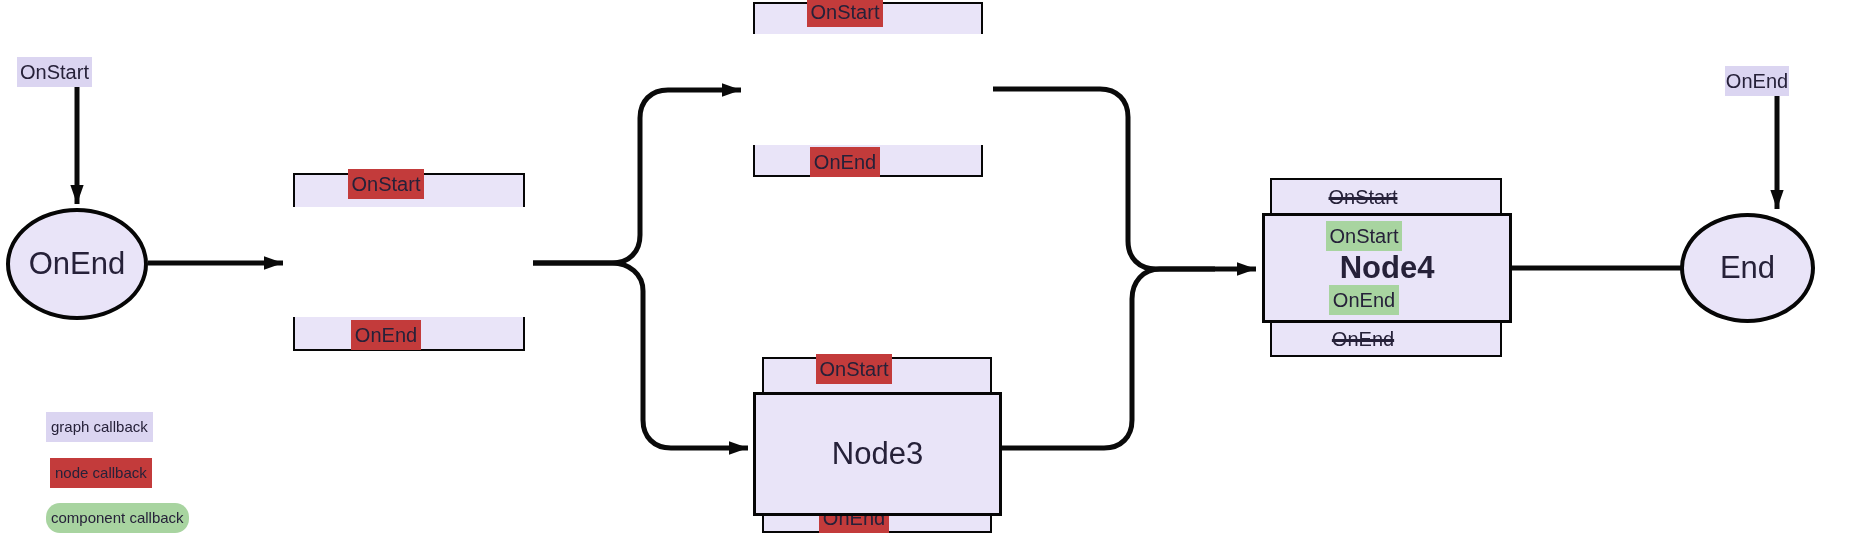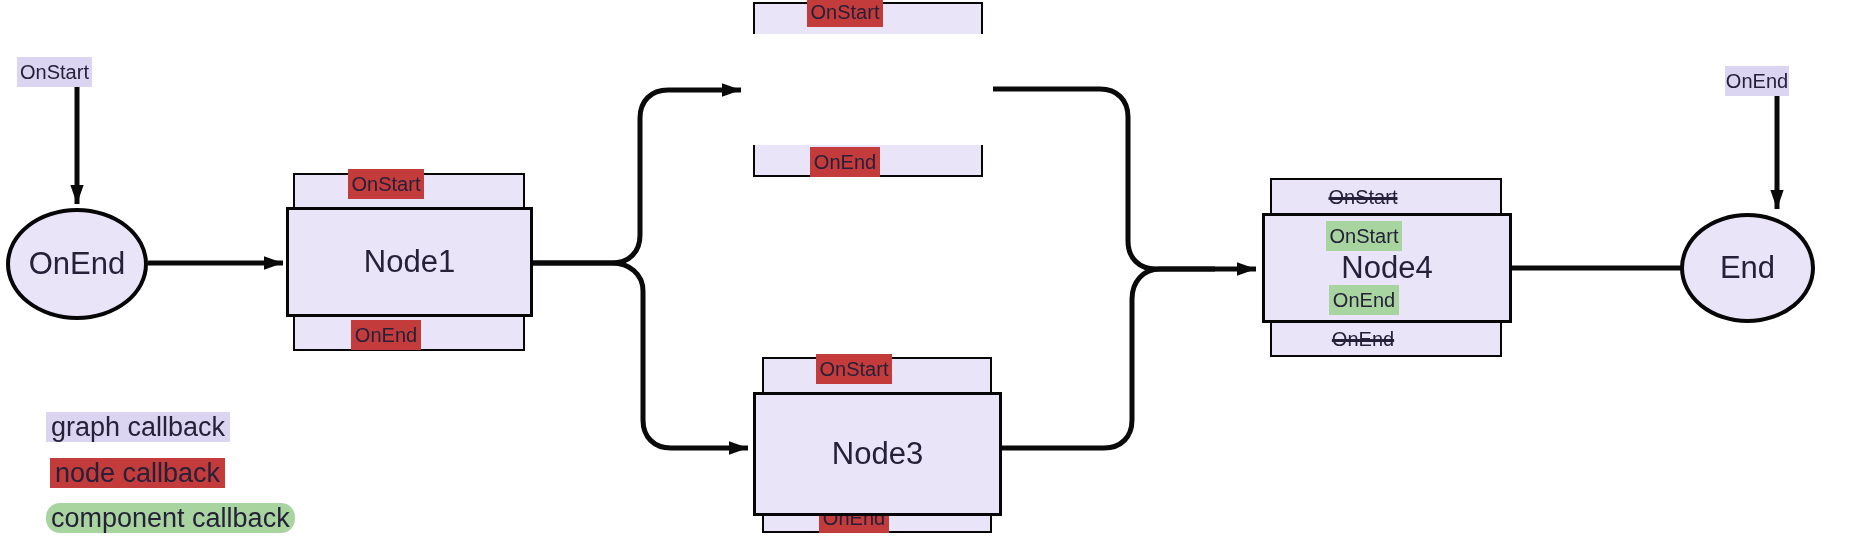--- a/index.html
+++ b/index.html
@@ -32,21 +32,21 @@
   .cb-graph{background:#DBD5F1;}
   .strike{text-decoration:line-through;text-decoration-thickness:2.5px;}
   .shift{transform:translateX(-23px);}
   .shift-up{transform:translate(-23px,-7px);}
   .shift-dn{transform:translate(-23px,2px);}
   .glabel{
     position:absolute;z-index:2;background:#DBD5F1;font-size:20px;line-height:24px;
     display:flex;align-items:center;justify-content:center;box-sizing:border-box;
   }
   .legend-item{
-    position:absolute;z-index:2;font-size:27px;line-height:24px;padding:3px 5px;
+    position:absolute;z-index:2;font-size:15px;line-height:24px;padding:3px 5px;
     box-sizing:border-box;white-space:nowrap;
   }
 </style>
 </head>
 <body>
 
 <div class="canvas">
 
   <svg class="edges" width="1856" height="544">
     <defs>
@@ -73,23 +73,20 @@
   <div class="terminal" style="left:1680px;top:213px;width:135px;height:110px;">
     <span>End</span>
   </div>
 
   <div class="tab top" style="left:293px;top:173px;width:232px;height:34px;">
     <span class="cb cb-node shift-up">OnStart</span>
   </div>
   <div class="tab bottom" style="left:293px;top:317px;width:232px;height:34px;">
     <span class="cb cb-node shift-dn">OnEnd</span>
   </div>
-  <div class="main" style="left:286px;top:207px;width:247px;height:110px;">
-    <span class="title">Node1</span>
-  </div>
 
   <div class="tab top" style="left:753px;top:2px;width:230px;height:32px;">
     <span class="cb cb-node shift-up">OnStart</span>
   </div>
   <div class="tab bottom" style="left:753px;top:145px;width:230px;height:32px;">
     <span class="cb cb-node shift-dn">OnEnd</span>
   </div>
 
   <div class="tab top" style="left:762px;top:357px;width:230px;height:35px;">
     <span class="cb cb-node shift-up">OnStart</span>
@@ -102,21 +99,21 @@
   </div>
 
   <div class="tab top" style="left:1270px;top:178px;width:232px;height:35px;">
     <span class="cb strike shift">OnStart</span>
   </div>
   <div class="tab bottom" style="left:1270px;top:323px;width:232px;height:34px;">
     <span class="cb strike shift">OnEnd</span>
   </div>
   <div class="main" style="left:1262px;top:213px;width:250px;height:110px;">
     <span class="cb cb-comp shift">OnStart</span>
-    <span class="title" style="margin-top:-4px;margin-bottom:-4px;">Node4</span>
+    <span class="title" style="margin-top:-4px;margin-bottom:-4px;font-weight:bold;">Node4</span>
     <span class="cb cb-comp shift">OnEnd</span>
   </div>
 
   <div class="legend-item cb-graph" style="left:46px;top:412px;">graph callback</div>
   <div class="legend-item cb-node" style="left:50px;top:458px;">node callback</div>
   <div class="legend-item cb-comp" style="left:46px;top:503px;border-radius:14px;">component callback</div>
 
 </div>
 
 </body></html>

